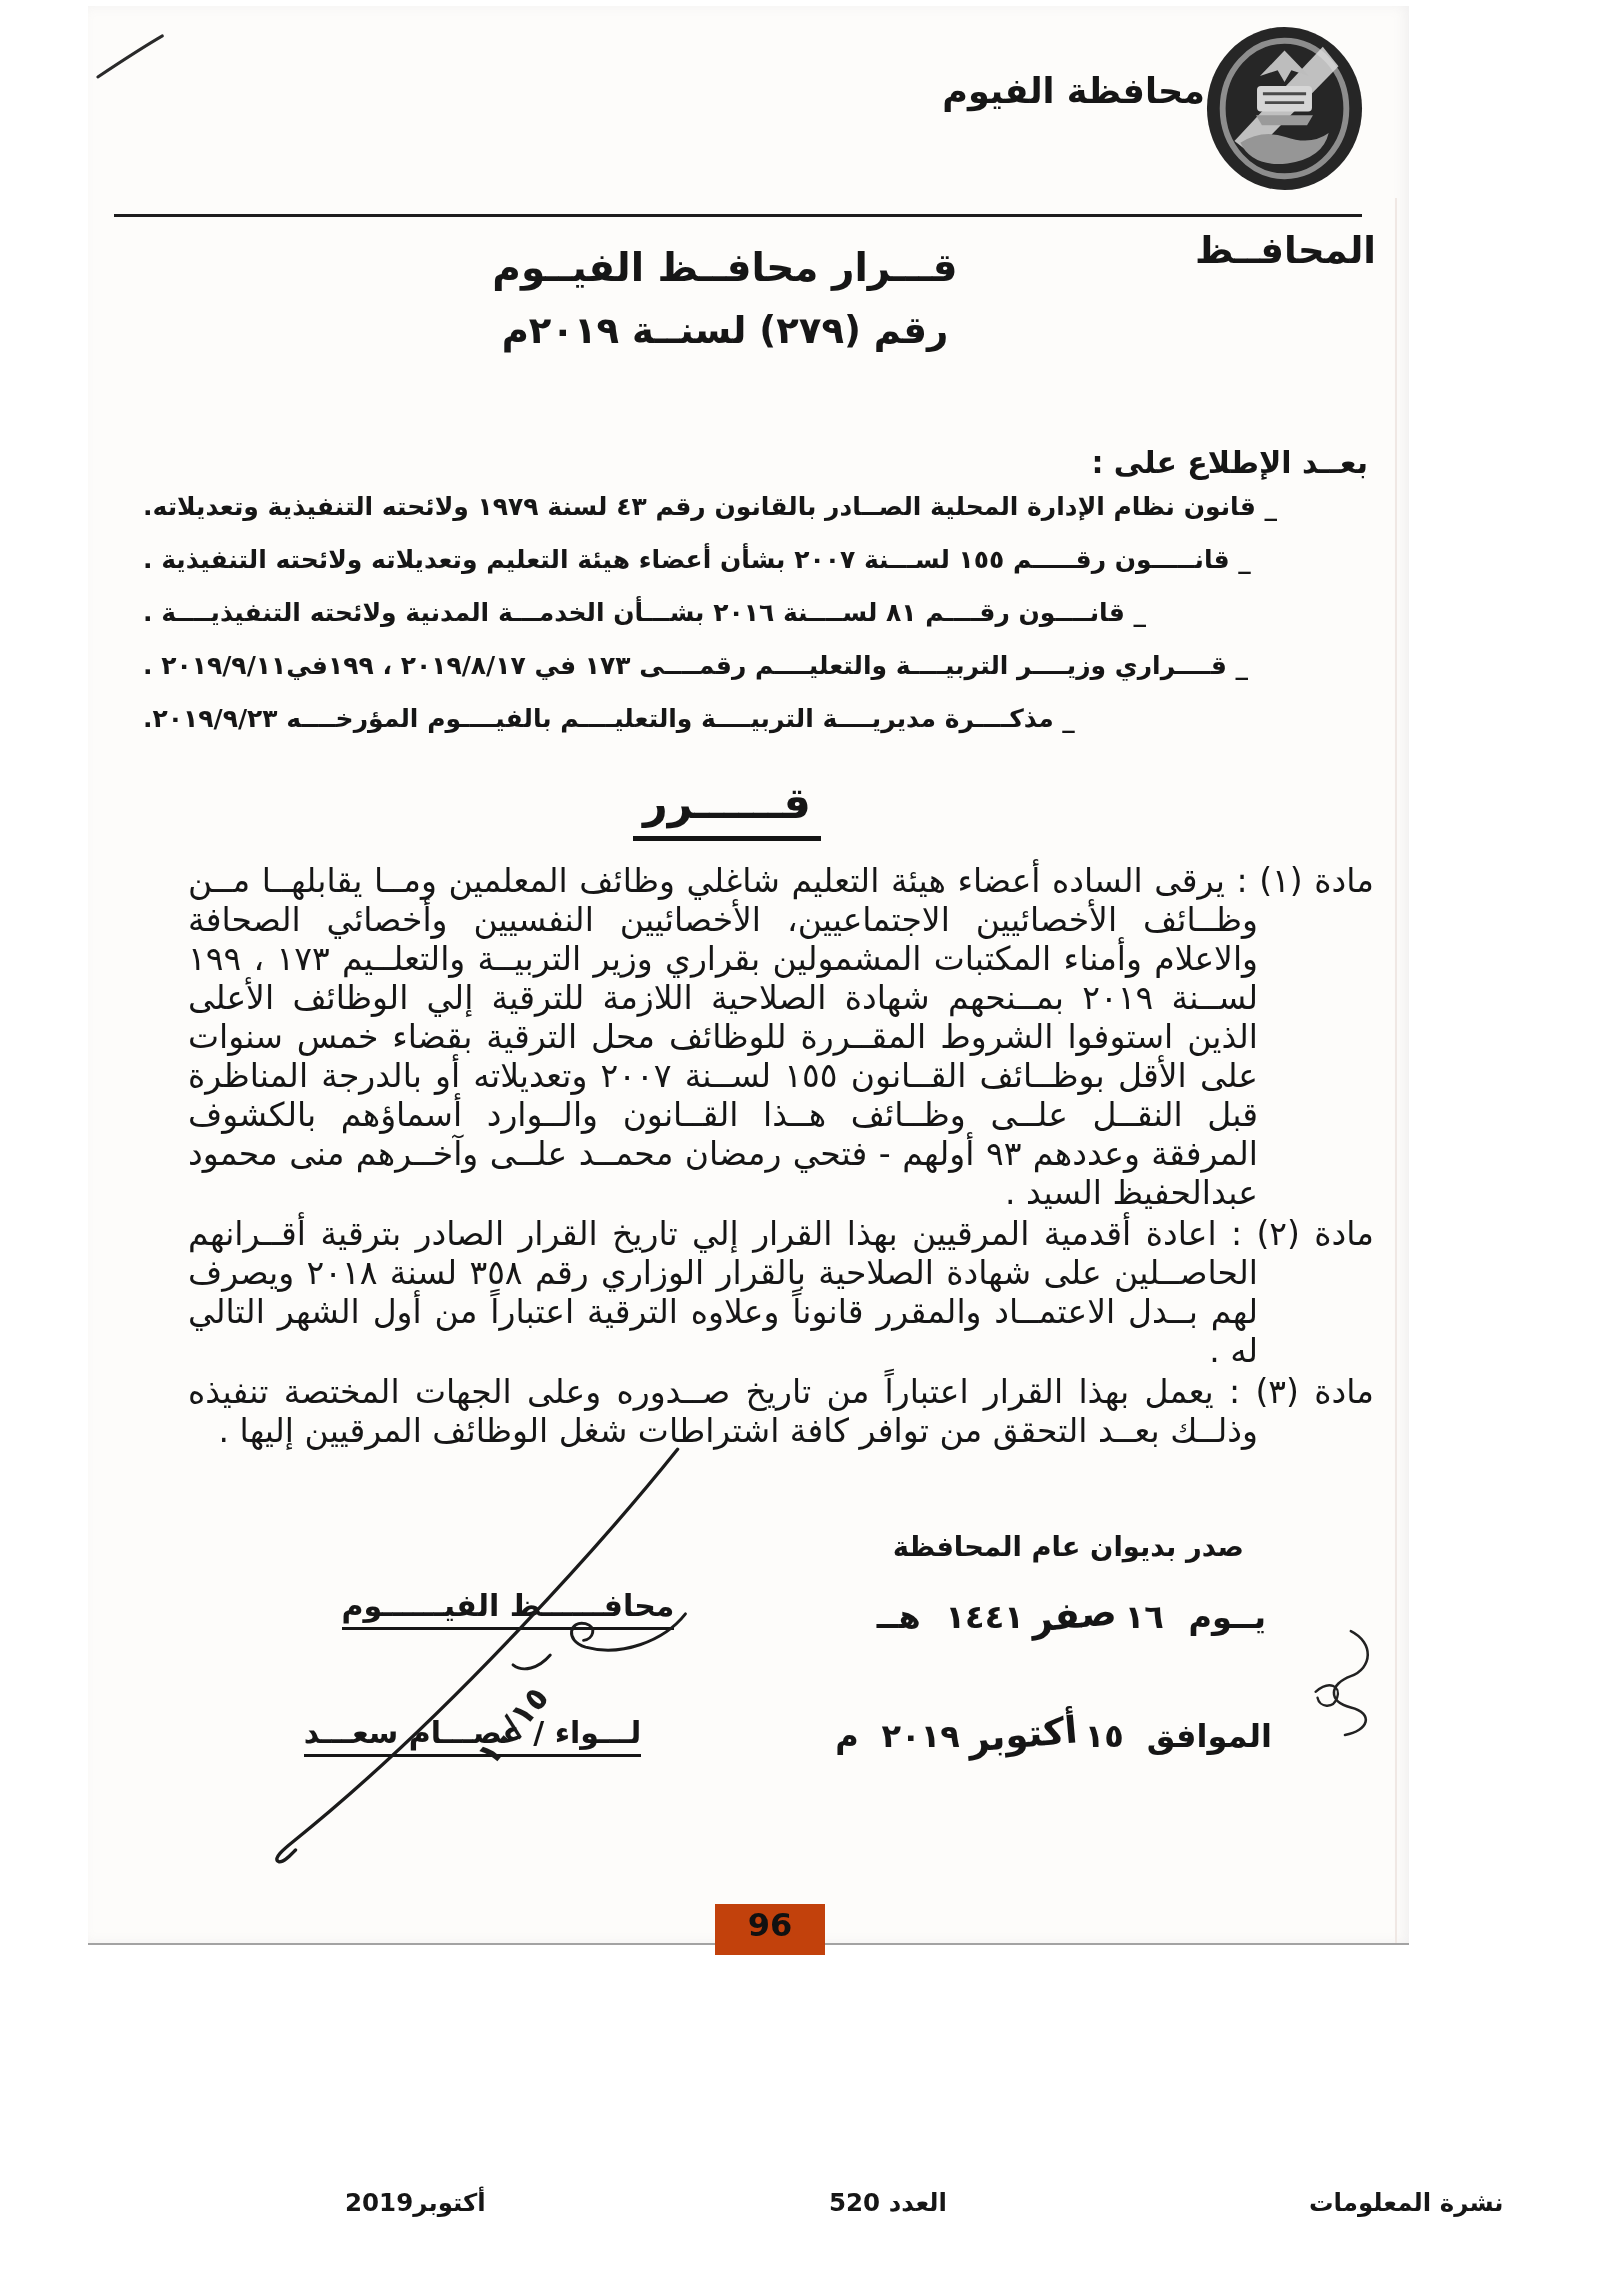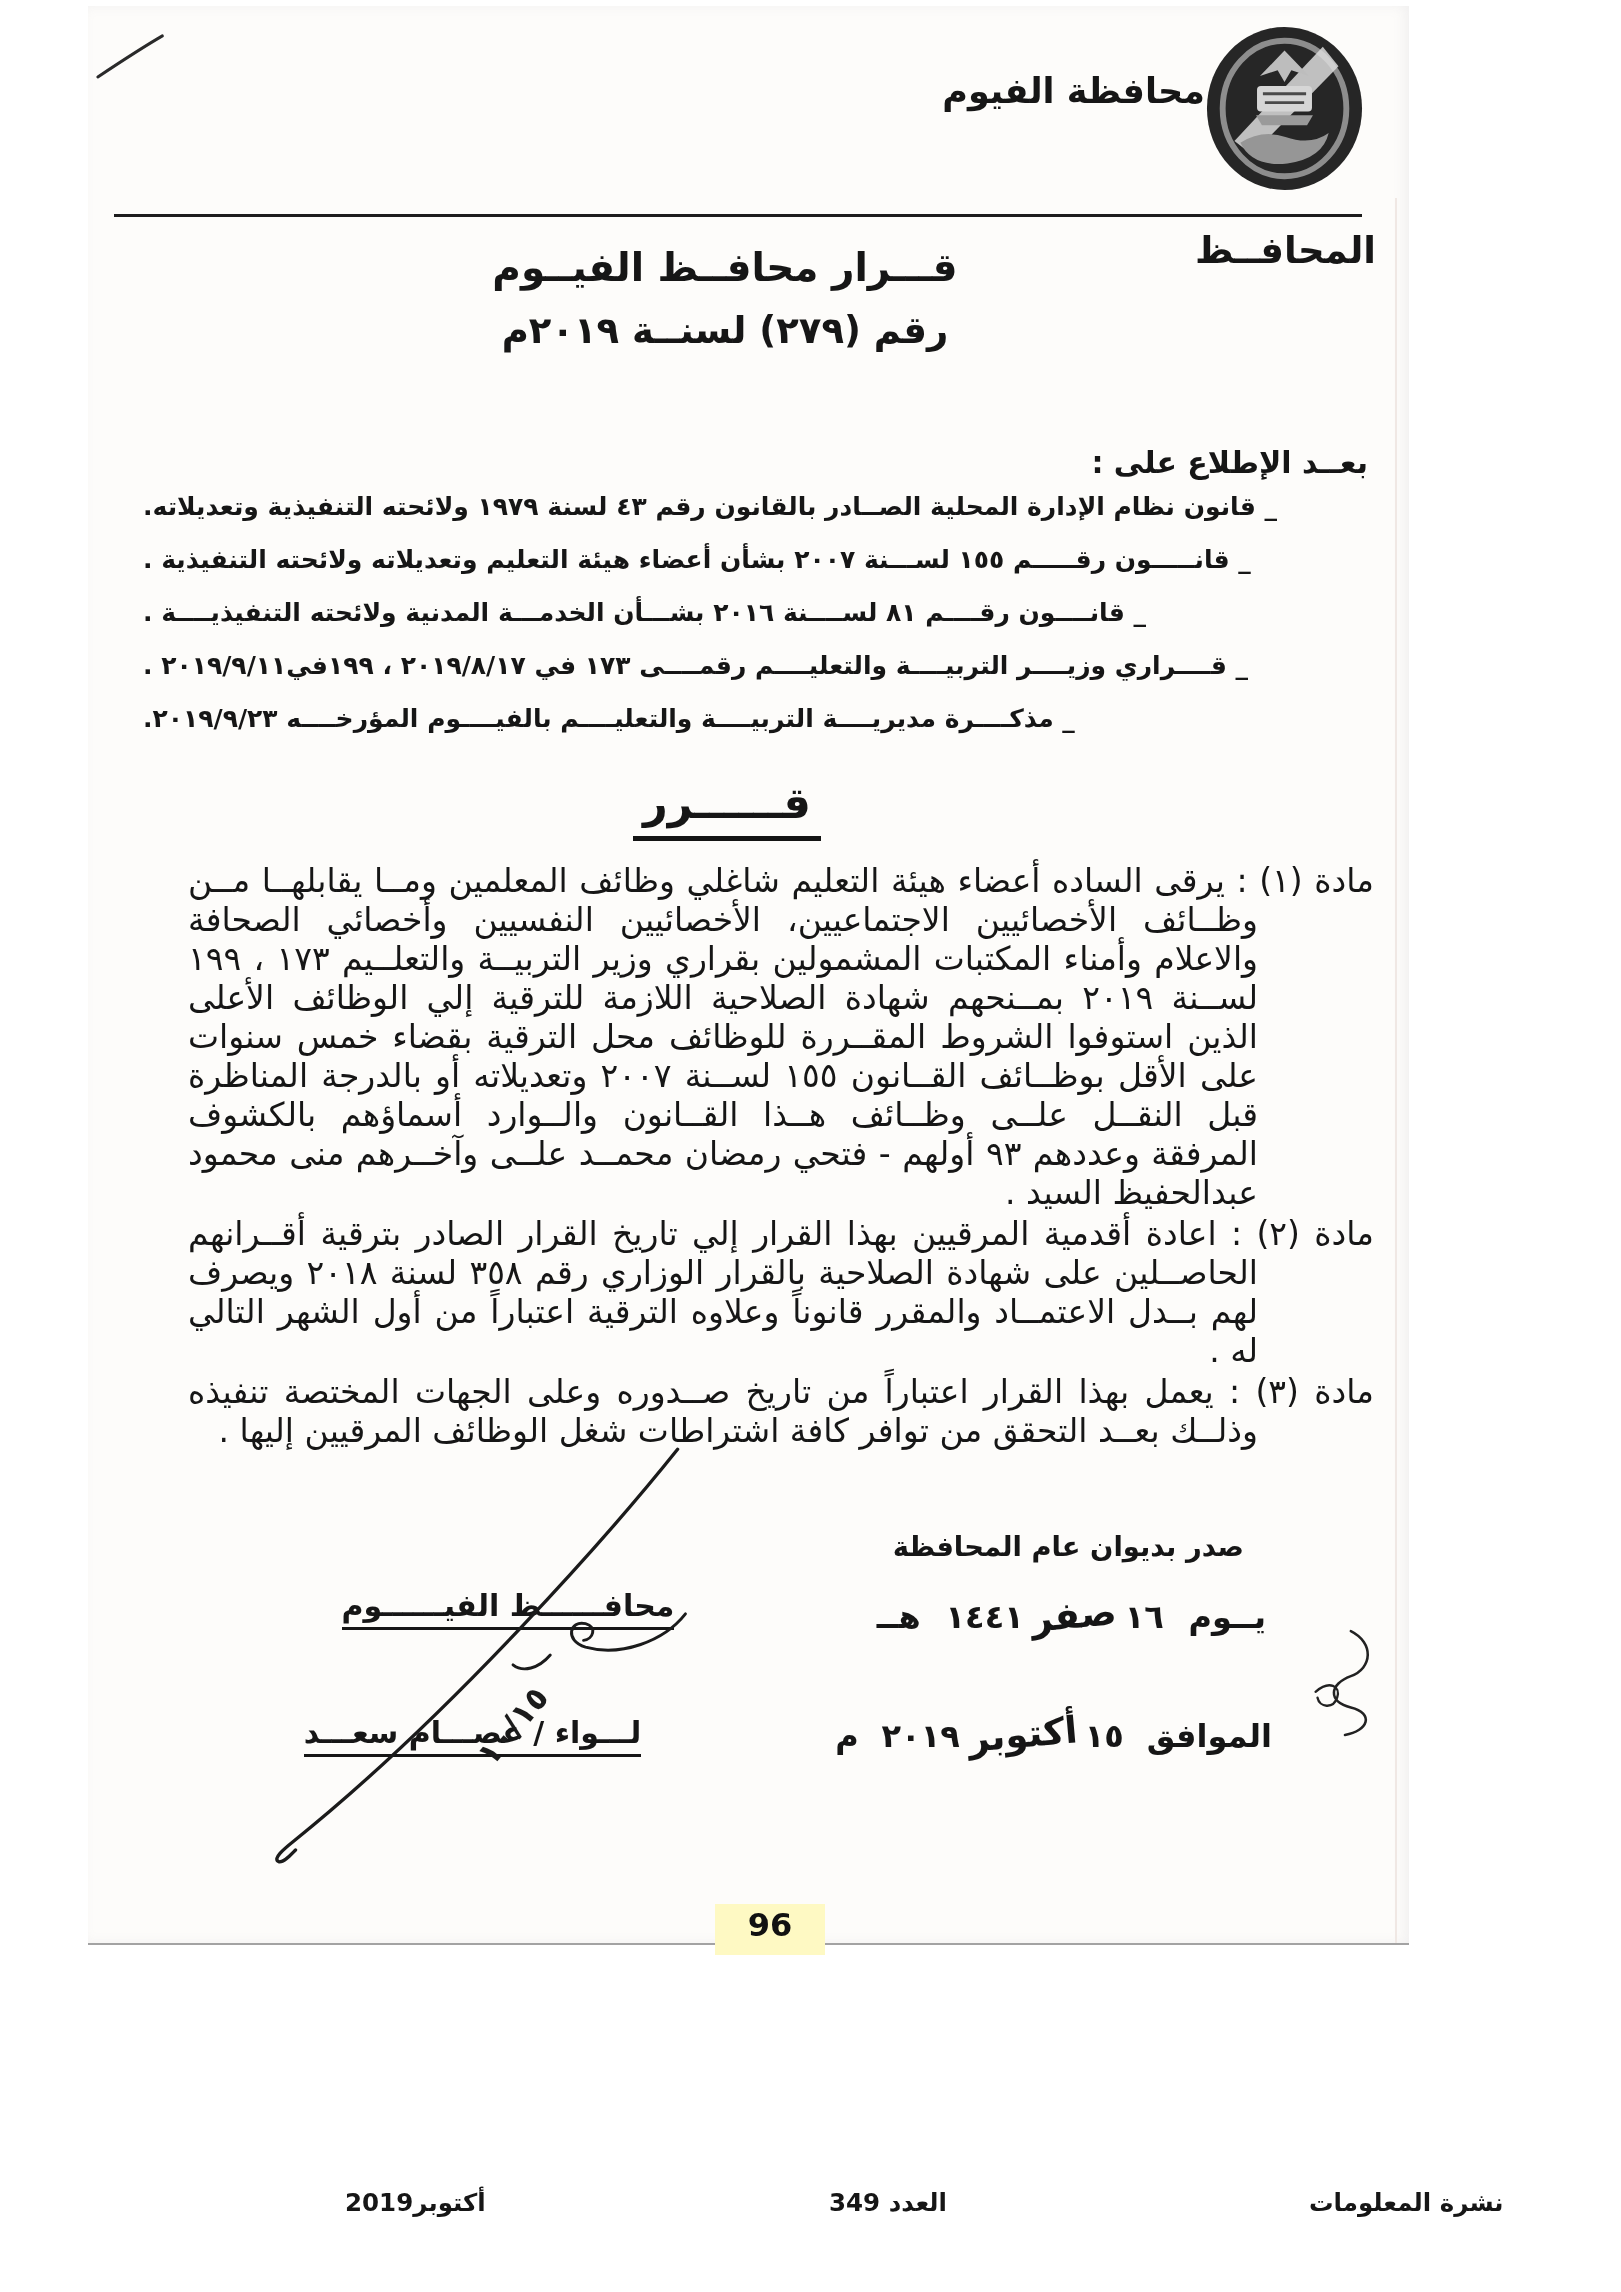--- a/index.html
+++ b/index.html
@@ -41,21 +41,21 @@
   .date-greg  { position:absolute; top:1707px; right:137px; font-size:32px; font-weight:bold; word-spacing:11.8px; white-space:nowrap; }
   .hand { display:inline-block; transform:rotate(-5deg); font-size:37px; margin:0 7.8px; }
 
   .sig-role { position:absolute; top:1582px; left:233px; width:374px; text-align:center; font-size:30px; font-weight:bold; }
   .sig-name { position:absolute; top:1709px; left:159px; width:451px; text-align:center; font-size:30px; font-weight:bold; }
   .sig-role span, .sig-name span { border-bottom:3.9px solid #161616; padding-bottom:3.9px; display:inline-block; white-space:nowrap; }
 
   .ink { position:absolute; left:137px; top:1396px; width:627px; height:510px; }
   .initials { position:absolute; left:1206px; top:1617px; width:98px; height:118px; }
 
-  .pagenum { position:absolute; bottom:-11.8px; left:627px; width:110px; height:51px; background:#fef9c3;
+  .pagenum { position:absolute; bottom:-11.8px; left:627px; width:110px; height:51px; background:#c2410c;
              text-align:center; font-size:32px; font-weight:bold; line-height:43px; overflow:hidden; color:#111; }
 
   .footer-item { position:absolute; top:2188px; font-size:24.5px; font-weight:bold; direction:rtl; white-space:nowrap; }
   .f-bulletin { left:1309px; }
   .f-issue   { left:829px; }
   .f-month   { left:345px; }
 </style>
 </head>
 <body>
 
@@ -134,15 +134,15 @@
     <path d="M462,48 C398,128 232,318 70,448 C60,456 48,466 55,469 C60,470 67,462 72,457" stroke="#1b1b1b" stroke-width="3.4" fill="none" stroke-linecap="round"></path>
     <path d="M470,216 C448,244 404,260 368,250 C346,243 352,222 368,226 C380,229 376,242 366,243" stroke="#1b1b1b" stroke-width="3" fill="none" stroke-linecap="round"></path>
     <path d="M332,258 C320,272 304,276 294,268" stroke="#1b1b1b" stroke-width="3" fill="none" stroke-linecap="round"></path>
     <text x="332" y="302" transform="rotate(-50 332 302)" font-size="33" font-weight="bold" fill="#1b1b1b">١٠/١٥</text>
   </svg>
 
   <div class="pagenum">96</div>
 </div>
 
 <div class="footer-item f-bulletin">نشرة المعلومات</div>
-<div class="footer-item f-issue">العدد 349</div>
+<div class="footer-item f-issue">العدد 520</div>
 <div class="footer-item f-month">أكتوبر2019</div>
 
 
 </body></html>

